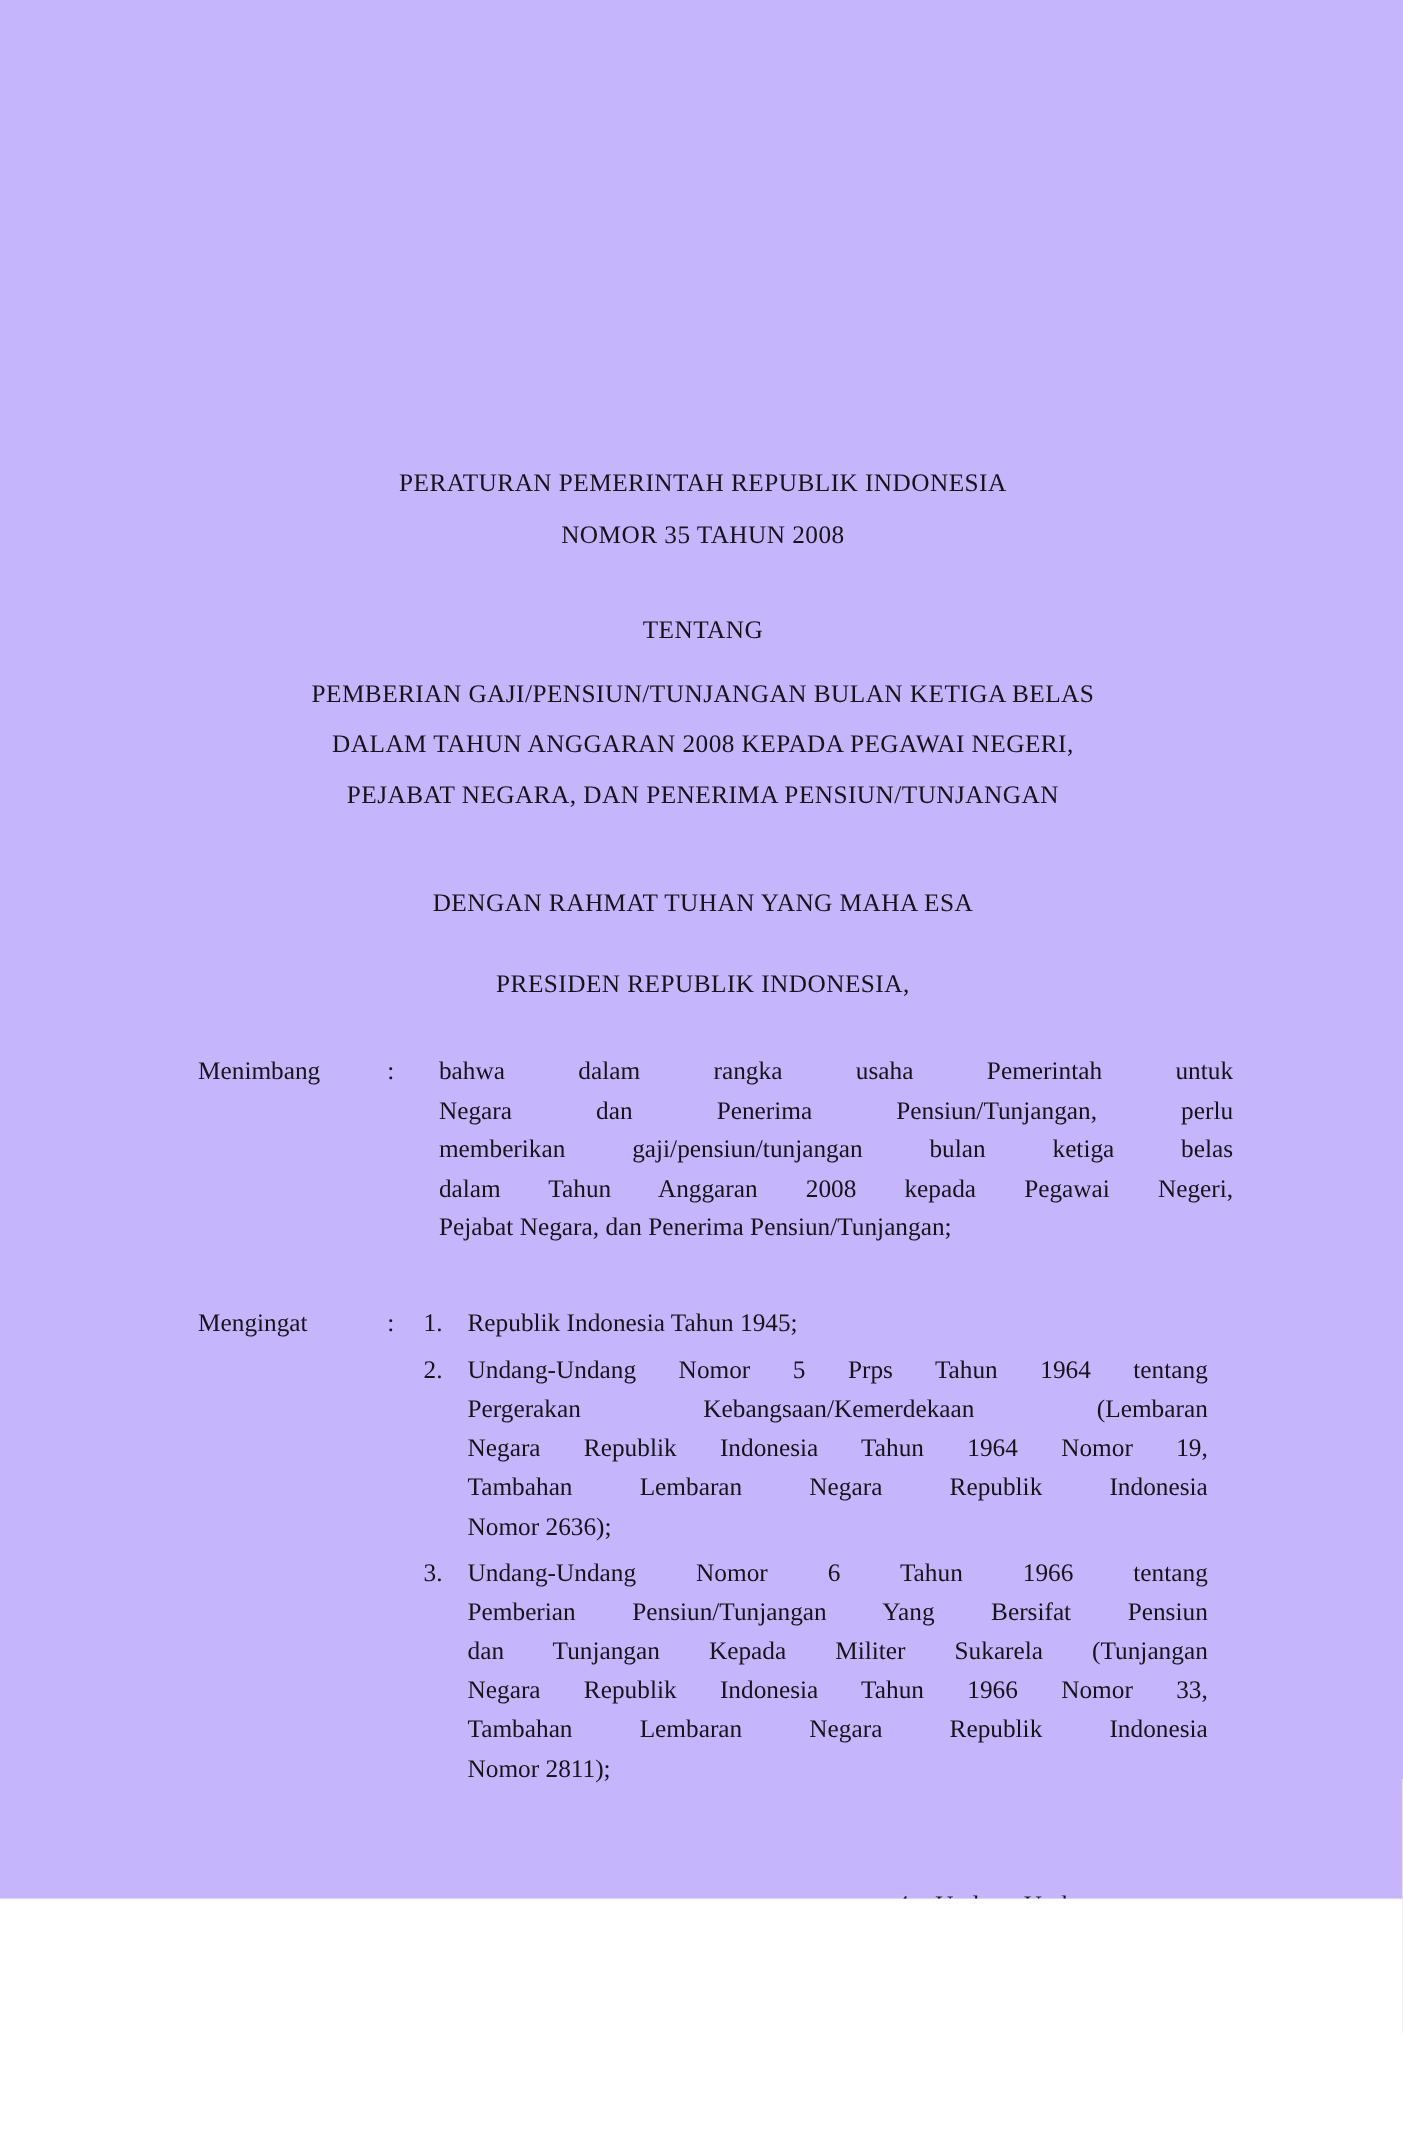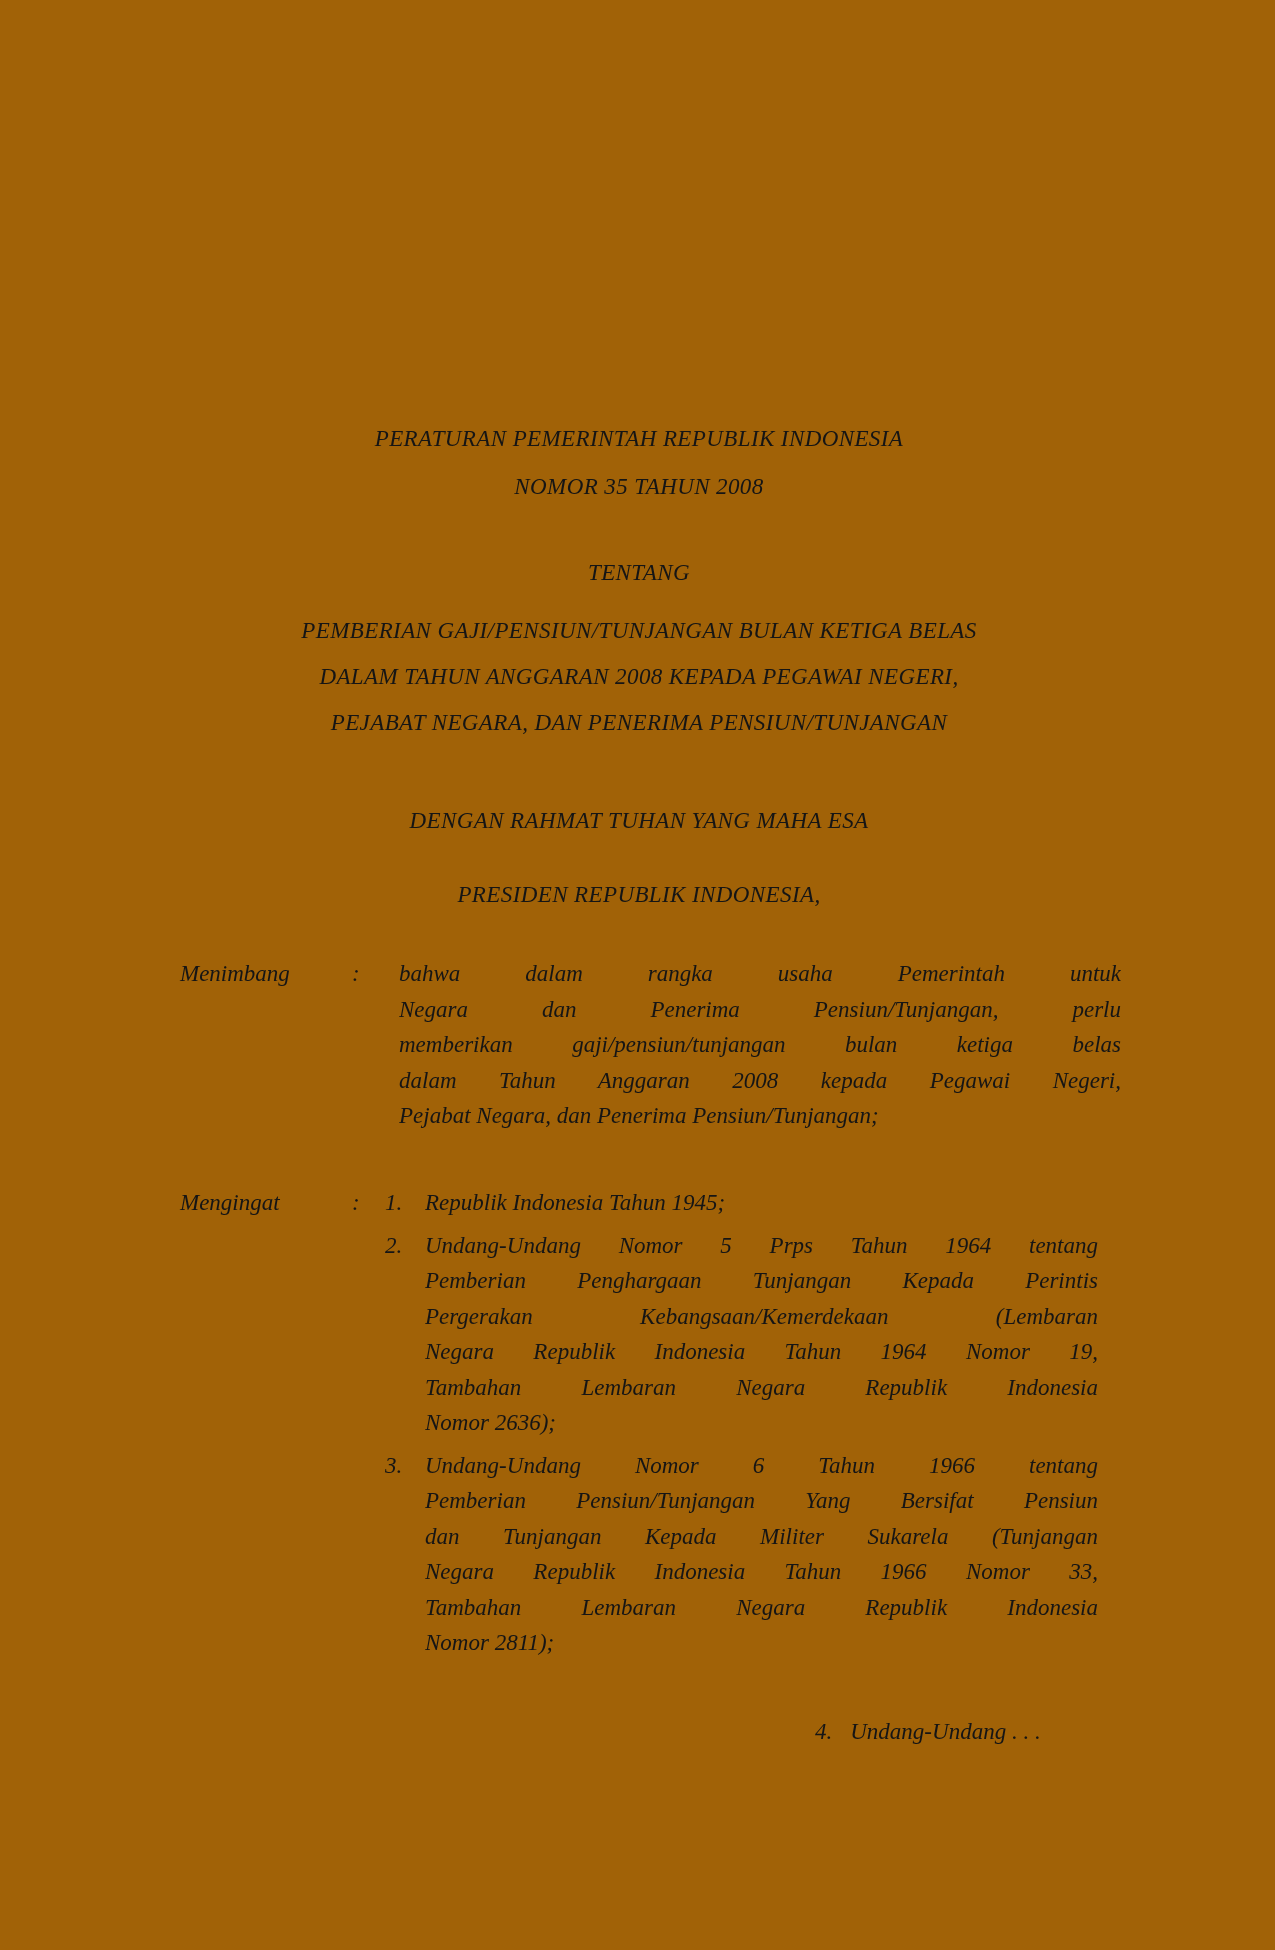--- a/index.html
+++ b/index.html
@@ -12,24 +12,23 @@
     height: 1950px;
     position: relative;
     font-family: "Liberation Serif", "DejaVu Serif", serif;
     color: #151515;
     -webkit-font-smoothing: antialiased;
   }
   .page {
     position: absolute;
     left: 0; top: 0;
     width: 1275px;
-    height: 1950px;
-    background: #a16207;
+    height: 1726px;
+    background: #c4b5fd;
     overflow: hidden;
-    font-style: italic;
   }
   
   .heading {
     position: absolute;
     left: 180px;
     width: 918px;
     text-align: center;
     font-size: 23px;
     line-height: 30px;
     letter-spacing: 0.4px;
@@ -149,21 +148,20 @@
         <div class="item-number">1.</div>
         <div class="item-lines">
           <div class="jl last">Republik Indonesia Tahun 1945;</div>
         </div>
       </div>
 
       <div class="legal-item">
         <div class="item-number">2.</div>
         <div class="item-lines">
           <div class="jl">Undang-Undang Nomor 5 Prps Tahun 1964 tentang</div>
-          <div class="jl">Pemberian Penghargaan Tunjangan Kepada Perintis</div>
           <div class="jl">Pergerakan Kebangsaan/Kemerdekaan (Lembaran</div>
           <div class="jl">Negara Republik Indonesia Tahun 1964 Nomor 19,</div>
           <div class="jl">Tambahan Lembaran Negara Republik Indonesia</div>
           <div class="jl last">Nomor 2636);</div>
         </div>
       </div>
 
       <div class="legal-item">
         <div class="item-number">3.</div>
         <div class="item-lines">

